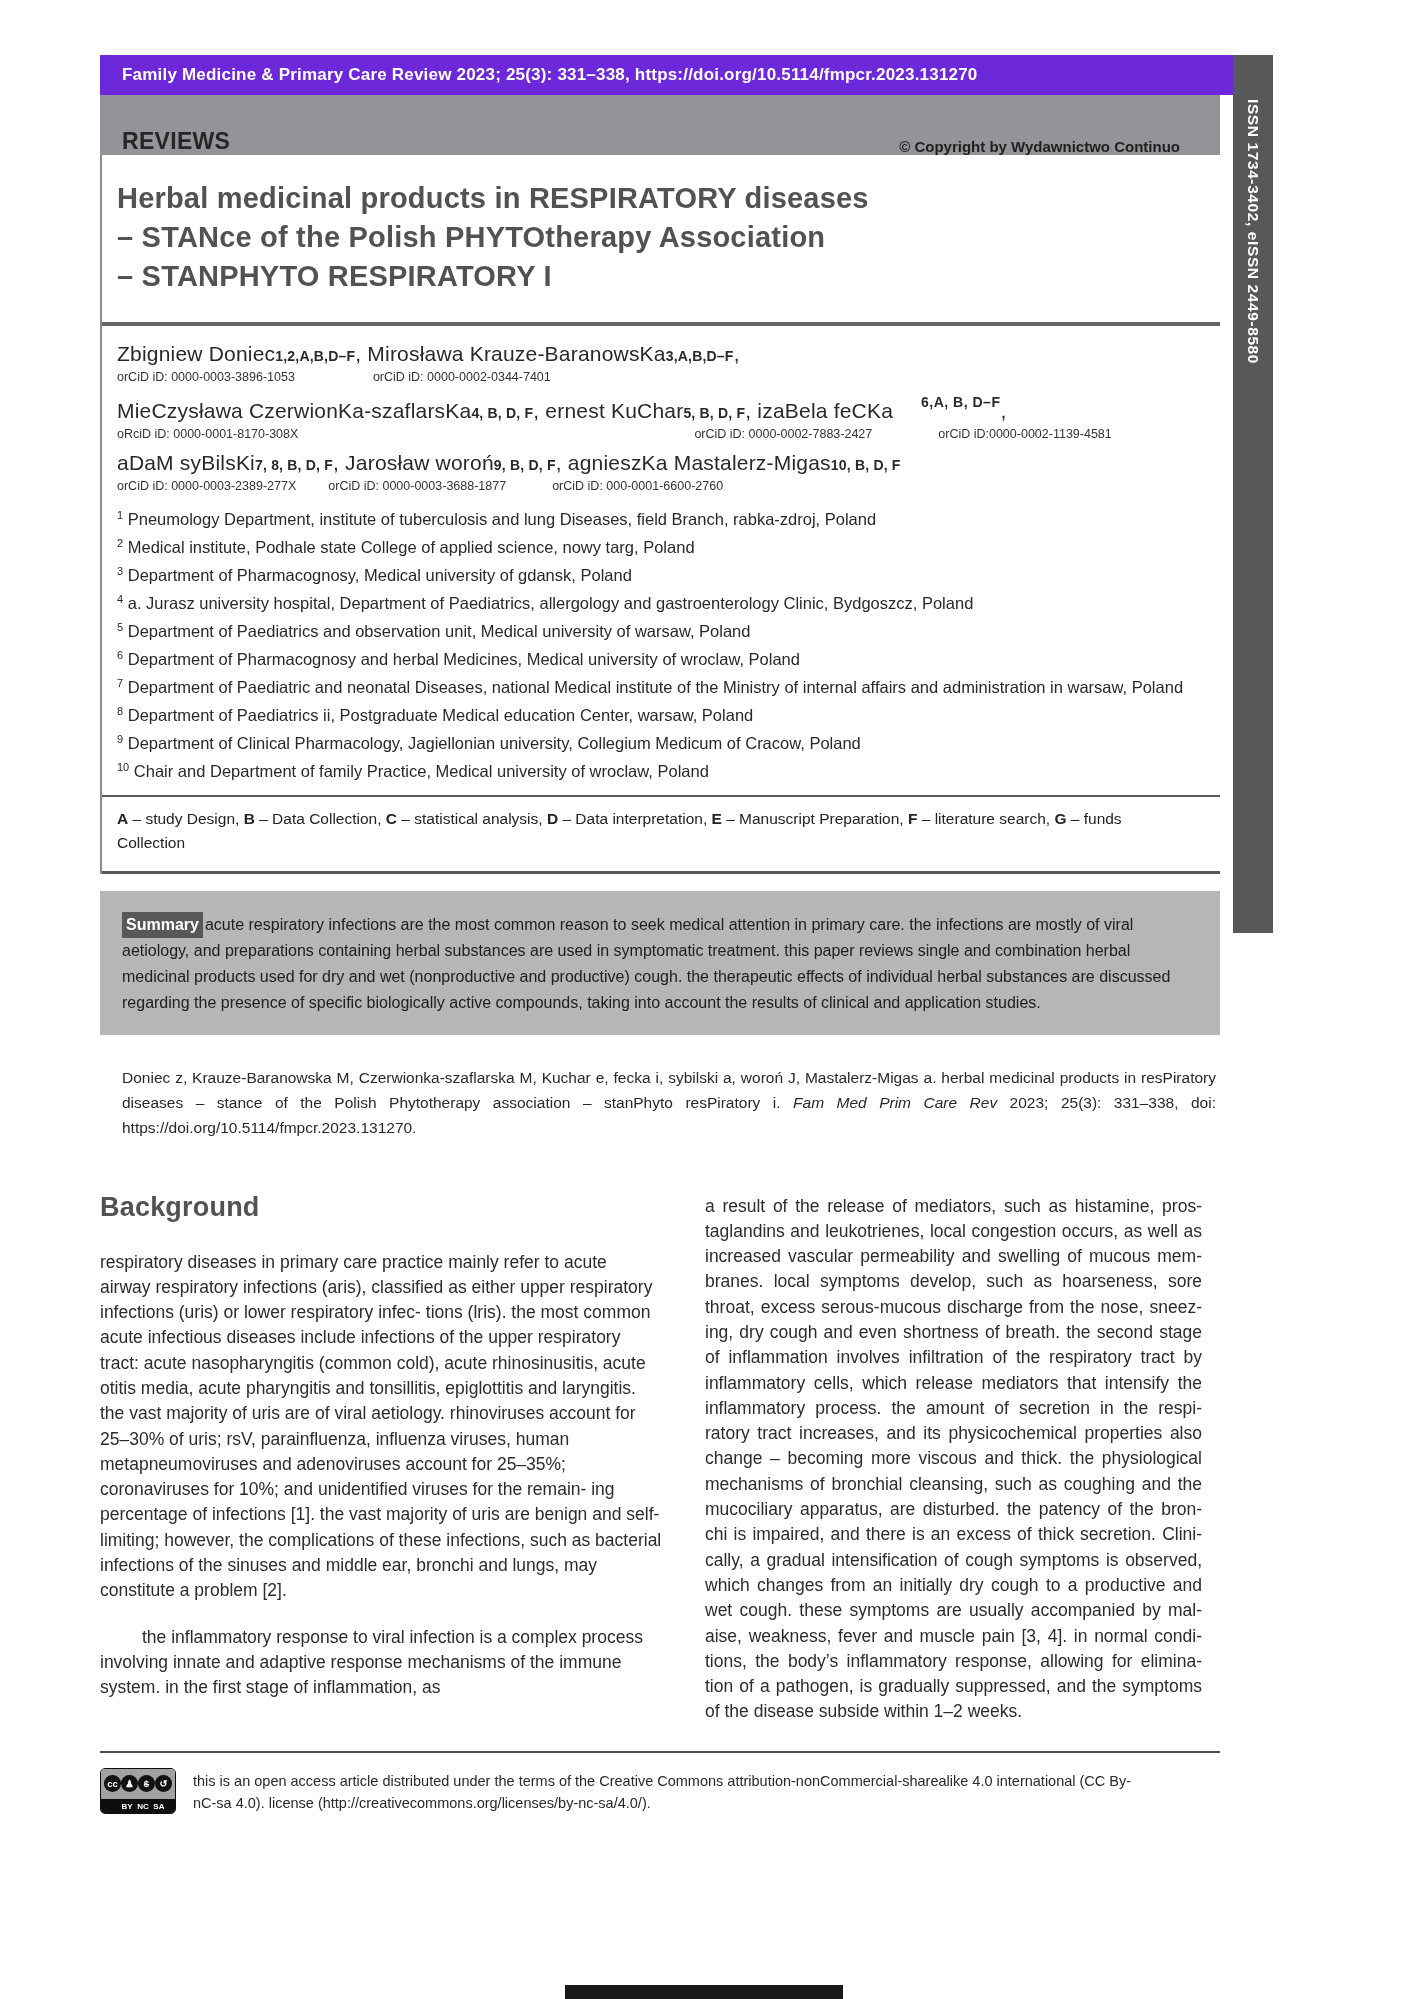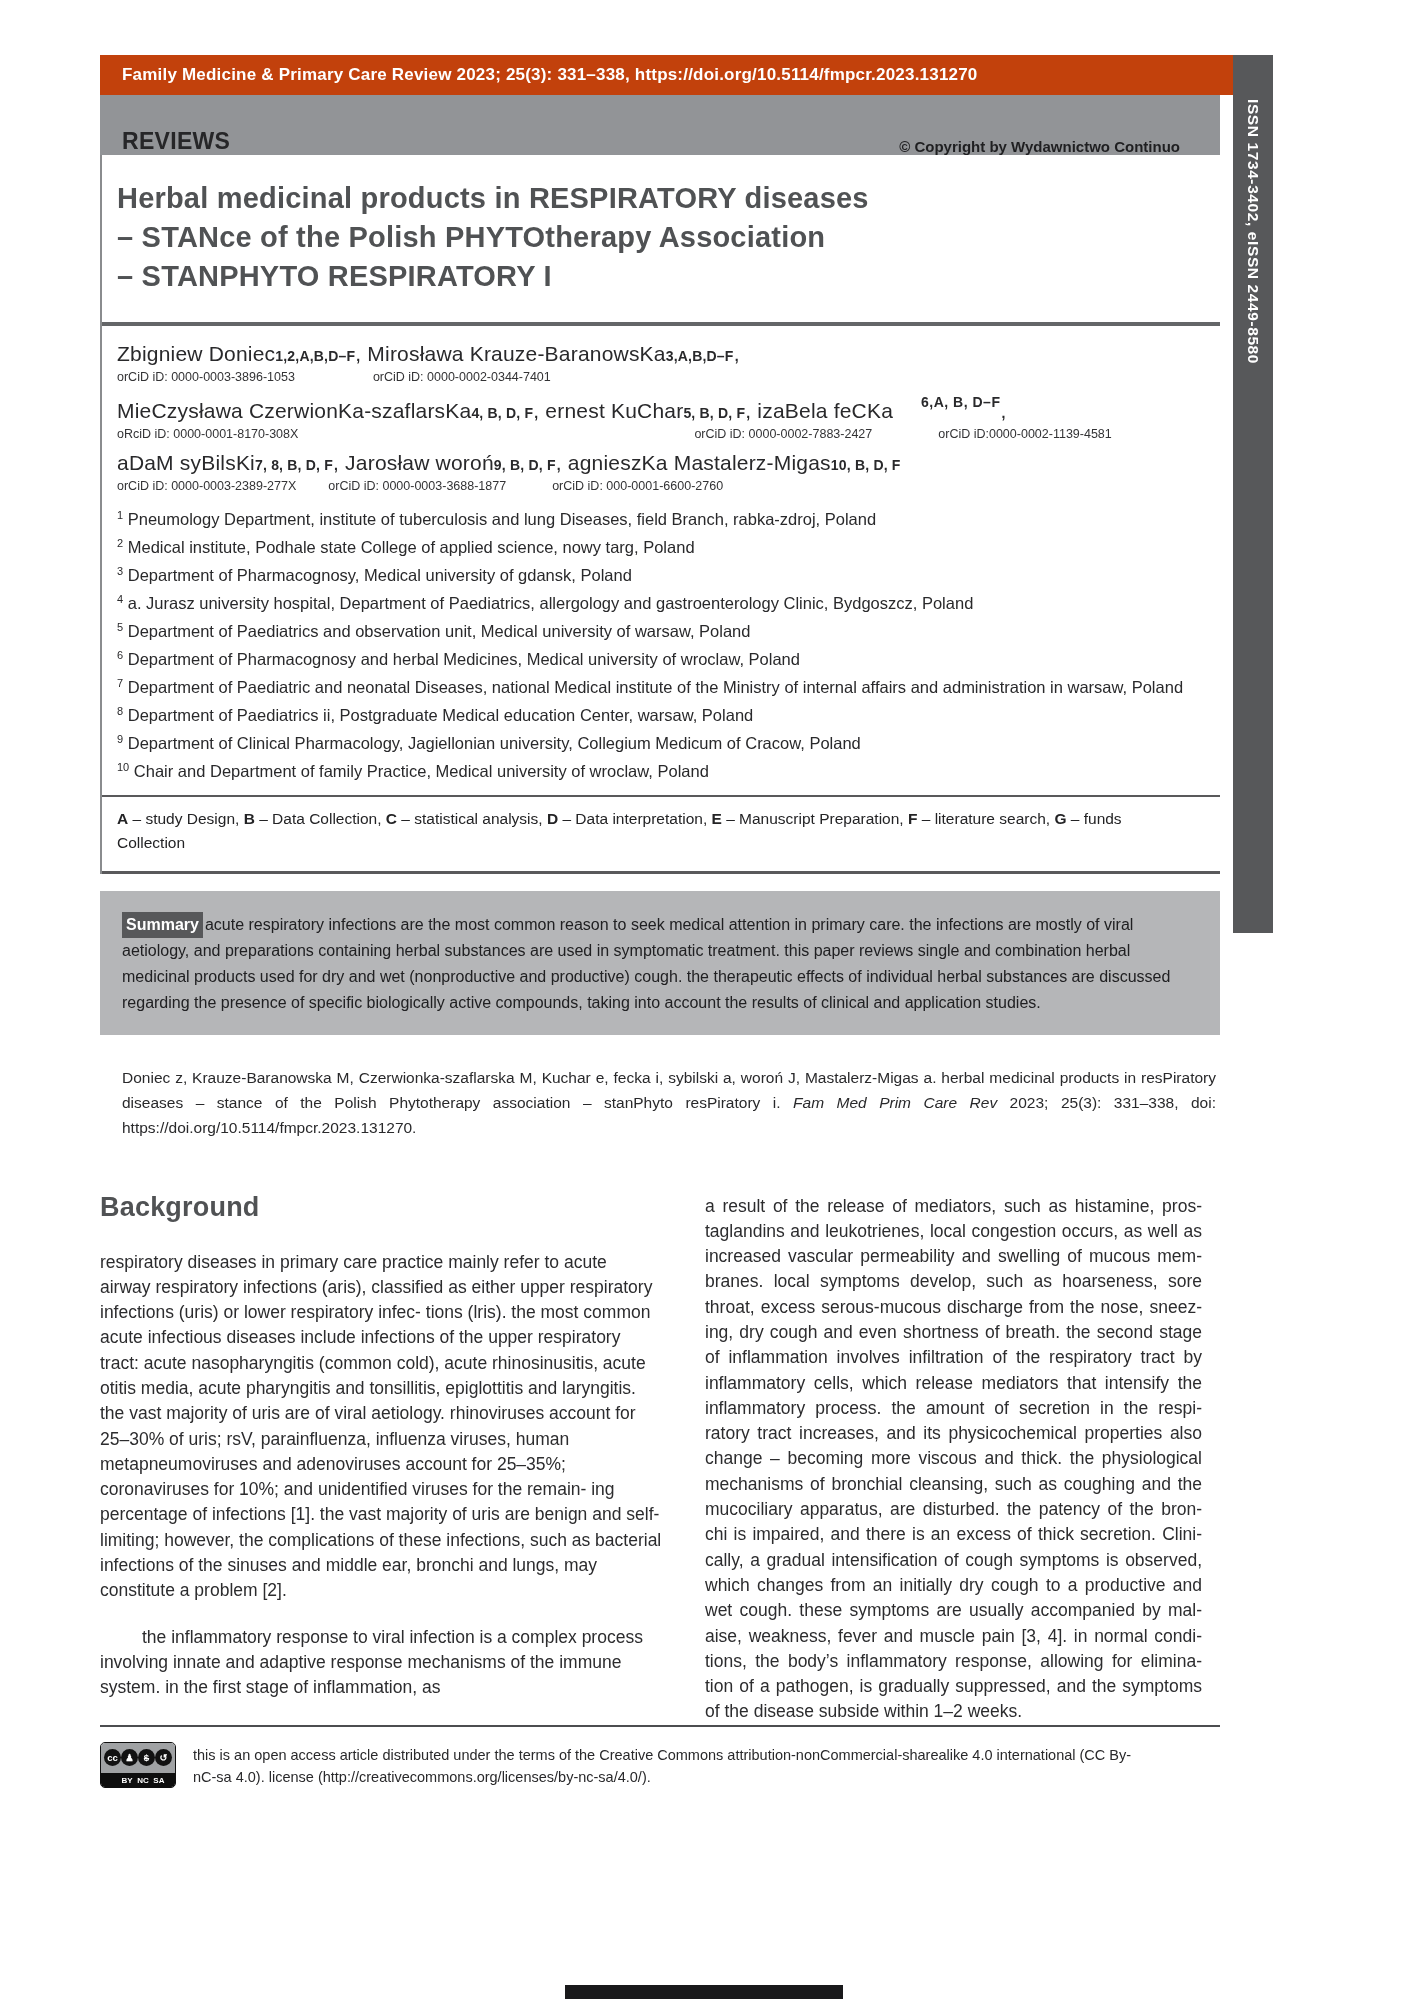--- a/index.html
+++ b/index.html
@@ -1,20 +1,20 @@
 <!DOCTYPE html>
 <html><head>
 <meta charset="utf-8">
 <style>
   * { margin:0; padding:0; box-sizing:border-box; }
   html,body { width:1411px; height:1999px; background:#ffffff; font-family:"Liberation Sans", sans-serif; color:#2a2a2c; }
   body { position:relative; overflow:hidden; }
 
   .topbar { position:absolute; left:100px; top:55px; width:1173px; height:40px;
-            background:#c2410c; color:#ffffff; font-weight:bold; font-size:17px;
+            background:#6d28d9; color:#ffffff; font-weight:bold; font-size:17px;
             display:flex; align-items:center; padding-left:22px; letter-spacing:0.2px; }
 
   .issn-strip { position:absolute; left:1233px; top:55px; width:40px; height:878px;
             background:#57585a; }
   .issn-strip span { writing-mode:vertical-rl; text-orientation:mixed; display:block;
             margin:44px auto 0; color:#ffffff; font-weight:bold; font-size:15.5px; letter-spacing:0.6px; }
 
   .content { position:absolute; left:100px; top:95px; width:1120px; }
 
   .reviews-bar { height:60px; background:#929497; display:flex; align-items:flex-end; justify-content:space-between;
@@ -53,21 +53,21 @@
   .citation { margin-top:30px; padding-left:22px; padding-right:4px; font-size:15.5px; line-height:25px; text-align:justify; color:#29292b; }
 
   .body-cols { display:flex; margin-top:52px; }
   .col-left { width:562px; margin-right:43px; }
   .col-right { width:497px; text-align:justify; font-size:17.5px; line-height:25.3px; color:#2c2c2e; padding-top:2px; }
   .bg-head { font-size:27px; font-weight:bold; color:#505254; letter-spacing:0.2px; }
   .col-left p { font-size:17.5px; line-height:25.3px; color:#2c2c2e; }
   .p1 { margin-top:27px; }
   .p2 { margin-top:21px; text-indent:42px; }
 
-  .footer { border-top:2px solid #4c4e50; padding-top:15px; display:flex; gap:17px; }
+  .footer { margin-top:26px; border-top:2px solid #4c4e50; padding-top:15px; display:flex; gap:17px; }
   .cc-badge { width:76px; height:46px; border:1px solid #0e0e0e; border-radius:5px; overflow:hidden; flex:none; }
   .cc-top { height:30px; background:#a0a2a4; display:flex; align-items:center; justify-content:space-around; padding:0 3px; }
   .cc-circle { width:17px; height:17px; border-radius:50%; background:#121212; color:#ffffff;
                display:flex; align-items:center; justify-content:center; font-size:9.5px; font-weight:bold; }
   .cc-nc { text-decoration:line-through; }
   .cc-bottom { height:15px; background:#0e0e0e; color:#ffffff; font-size:8px; font-weight:bold;
                display:flex; align-items:center; justify-content:space-evenly; padding:0 6px 0 16px; }
   .footer-text { font-size:14.5px; line-height:22px; color:#29292b; width:940px; padding-top:2px; }
 
   .bottom-bar { position:absolute; left:565px; top:1985px; width:278px; height:14px; background:#19191b; }

